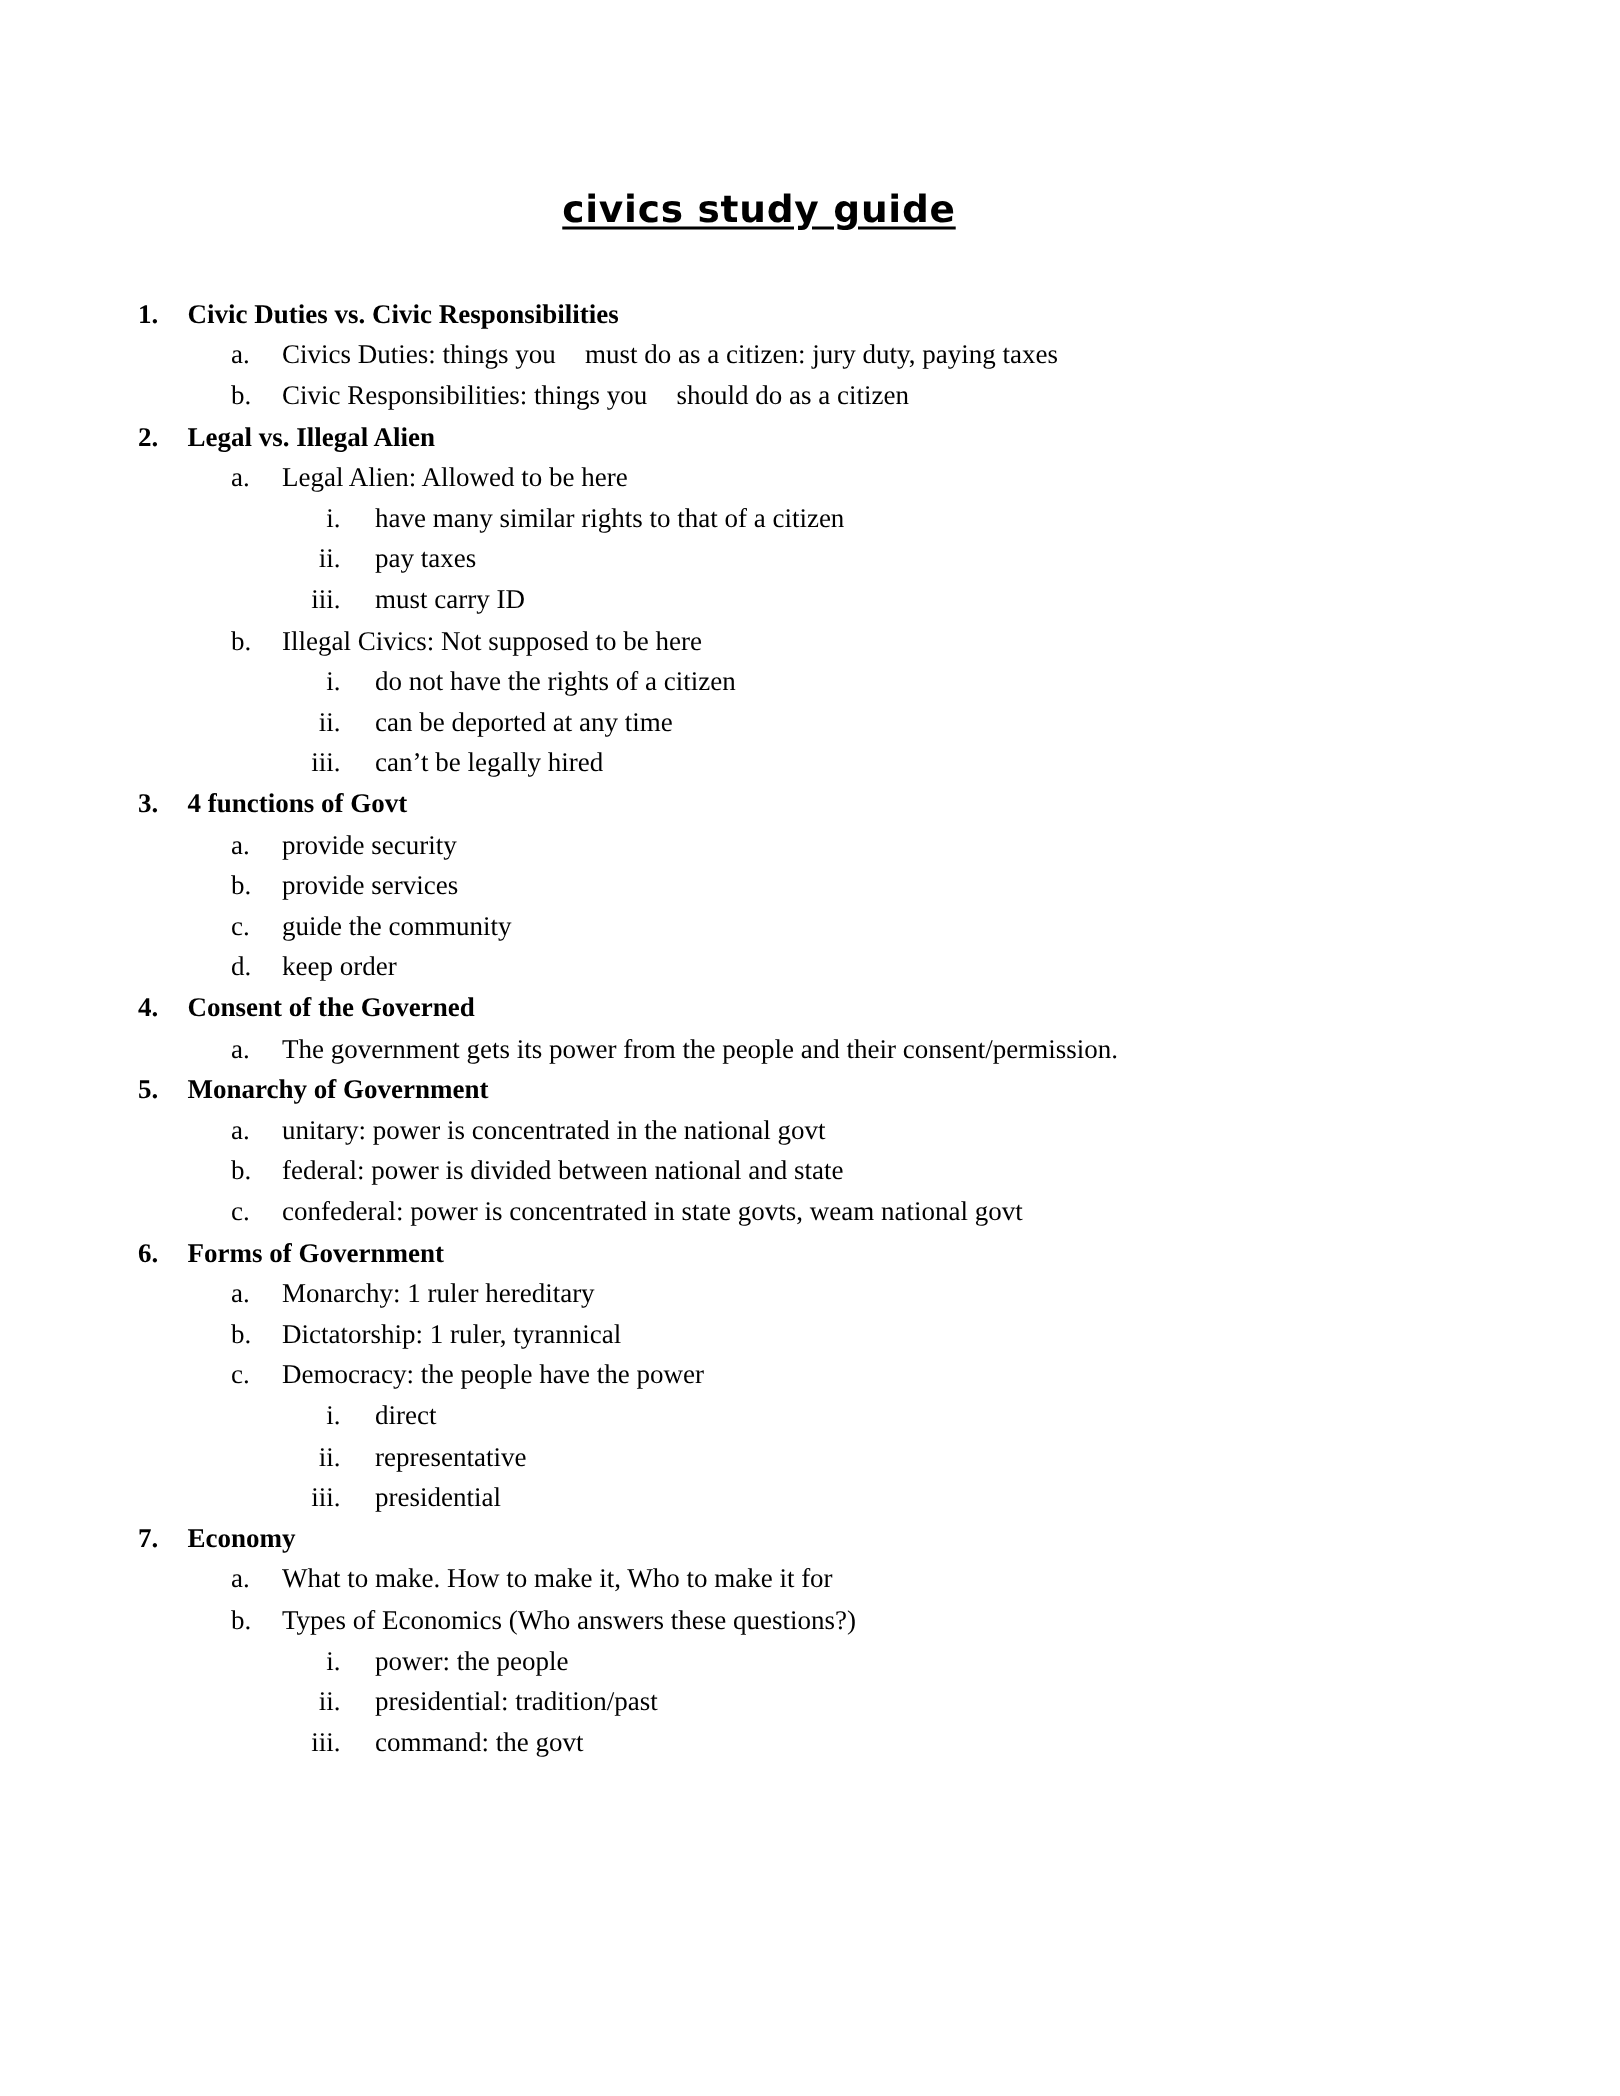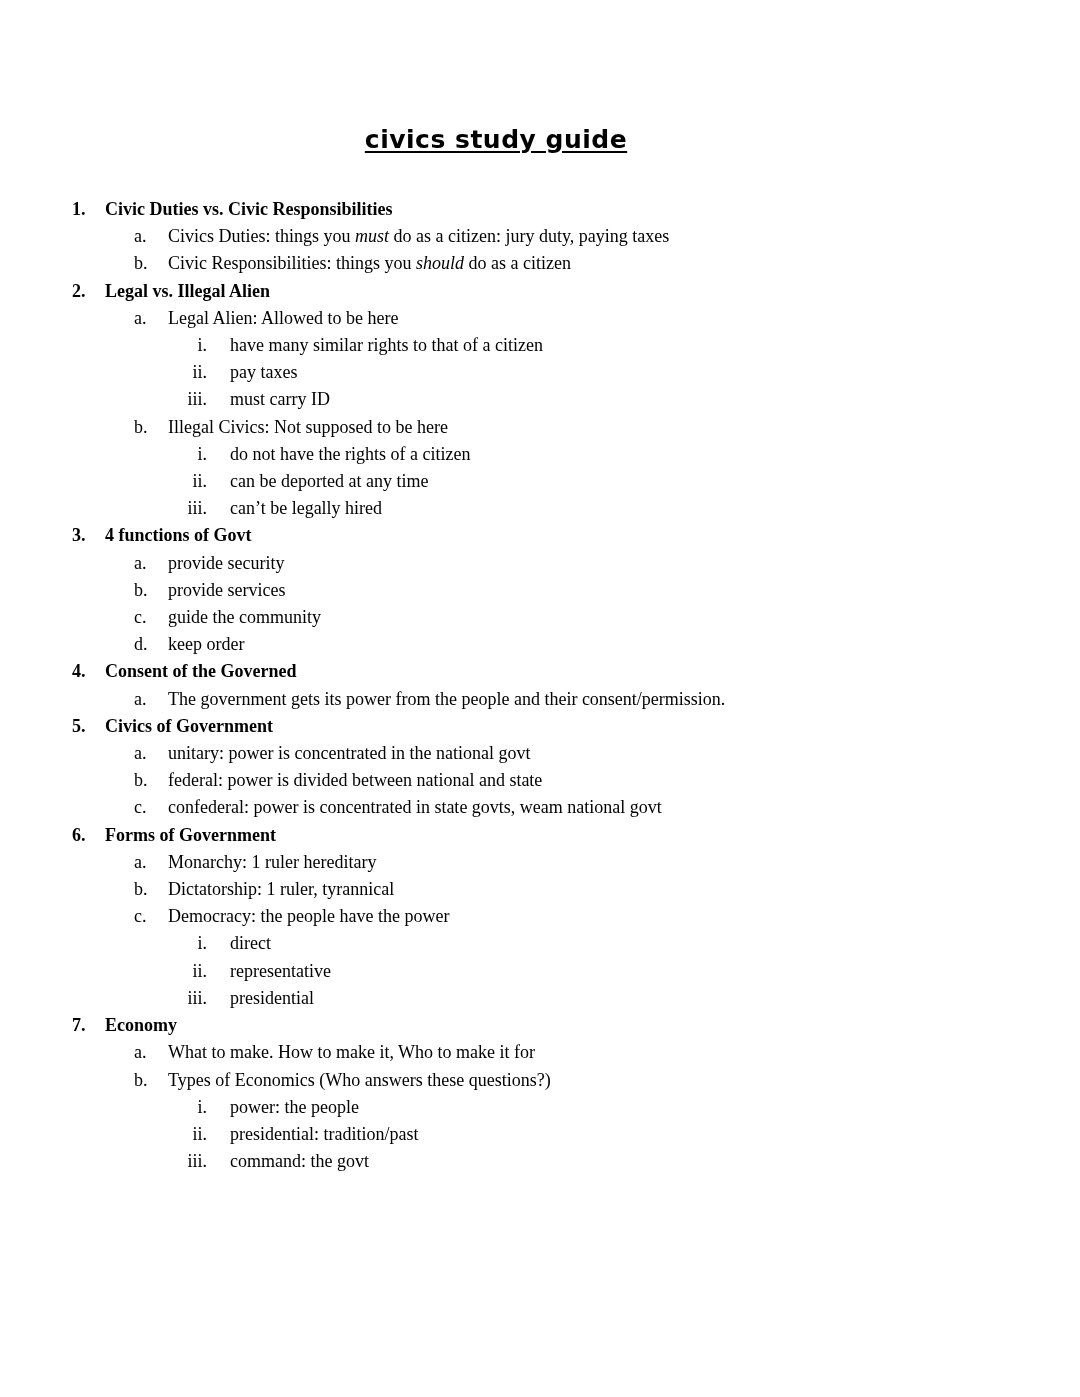--- a/index.html
+++ b/index.html
@@ -11,21 +11,21 @@
     width: 1080px;
     height: 1397px;
     font-family: "Liberation Serif", serif;
     color: #000000;
     overflow: hidden;
   }
   .page {
     box-sizing: border-box;
     width: 1080px;
     height: 1045px;
-    padding: 125px 160px 0 72px;
+    padding: 125px 160px 0 92px;
   }
   .doc-title {
     margin: 0 0 42px 0;
     text-align: center;
     font-family: "DejaVu Sans", sans-serif;
     font-size: 25px;
     font-weight: 600;
     letter-spacing: 0.5px;
     text-decoration: underline;
     text-underline-offset: 3px;
@@ -57,21 +57,21 @@
   }
   .level-3 .marker {
     flex: 0 0 35px;
     text-align: right;
     margin-right: 23px;
   }
   .text {
     flex: 1 1 auto;
   }
   .italic {
-    font-style: italic;
+    margin-left: 15px;
   }
 </style>
 </head>
 <body>
 
 <div class="page">
   <h1 class="doc-title">civics study guide</h1>
   <div class="outline">
       <div class="outline-row level-1 bold">
         <span class="marker">1.</span>
@@ -144,21 +144,21 @@
       <div class="outline-row level-1 bold">
         <span class="marker">4.</span>
         <span class="text">Consent of the Governed</span>
       </div>
       <div class="outline-row level-2">
         <span class="marker">a.</span>
         <span class="text">The government gets its power from the people and their consent/permission.</span>
       </div>
       <div class="outline-row level-1 bold">
         <span class="marker">5.</span>
-        <span class="text">Civics of Government</span>
+        <span class="text">Monarchy of Government</span>
       </div>
       <div class="outline-row level-2">
         <span class="marker">a.</span>
         <span class="text">unitary: power is concentrated in the national govt</span>
       </div>
       <div class="outline-row level-2">
         <span class="marker">b.</span>
         <span class="text">federal: power is divided between national and state</span>
       </div>
       <div class="outline-row level-2">

